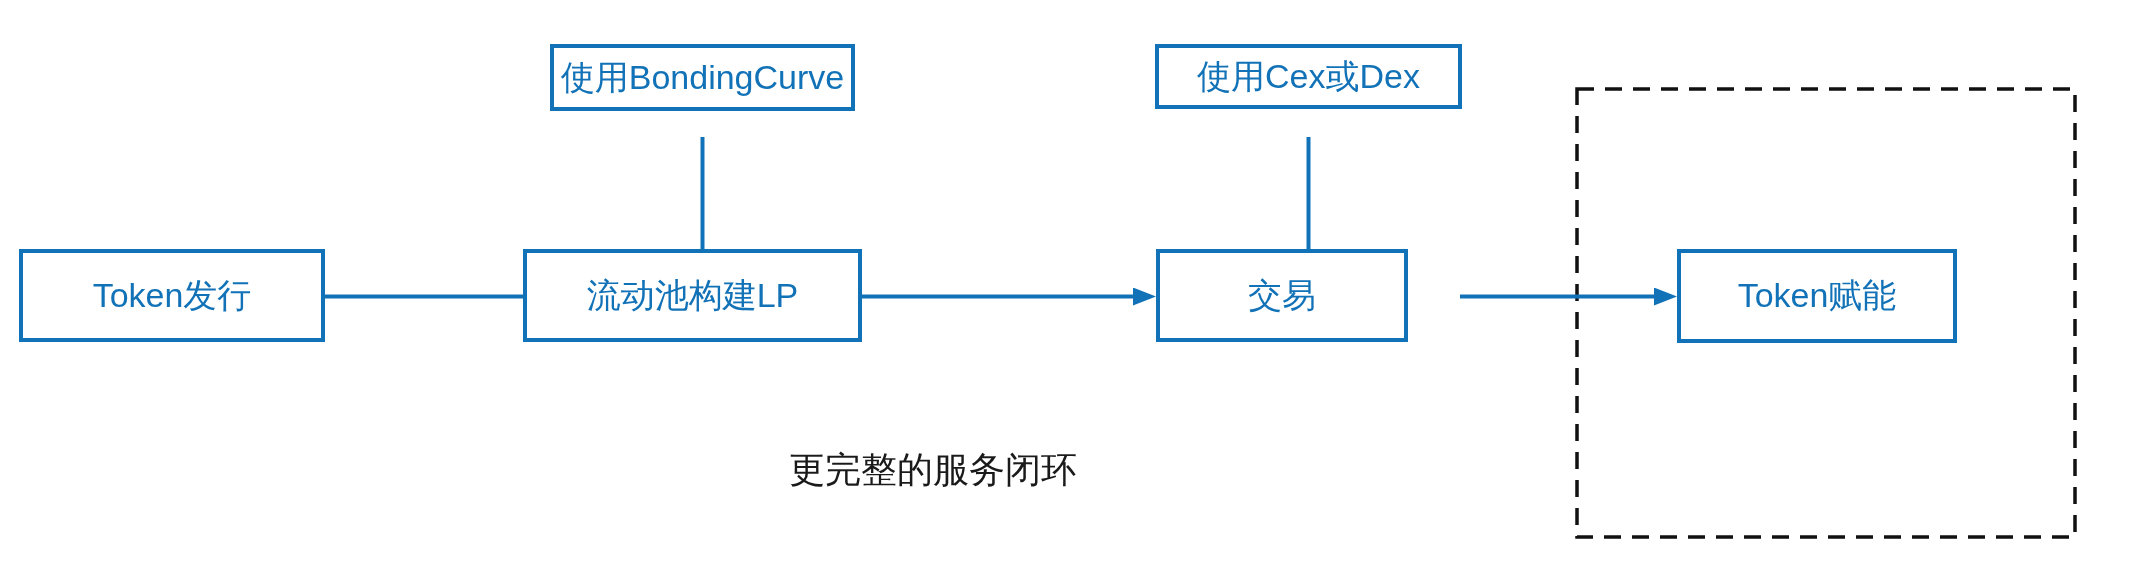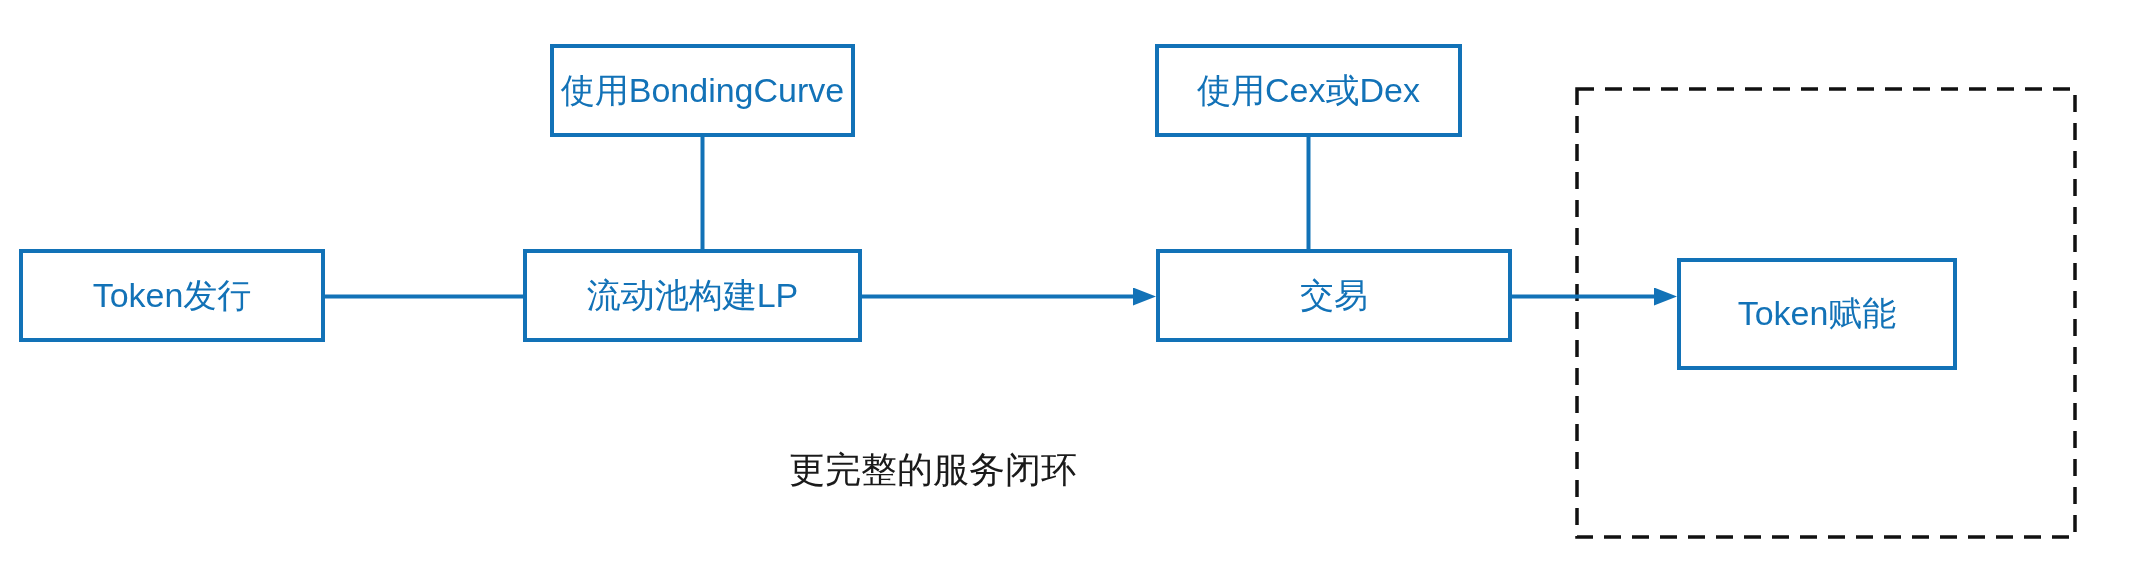--- a/index.html
+++ b/index.html
@@ -58,35 +58,35 @@
     <line x1="1460" y1="296.5" x2="1654" y2="296.5" stroke="#1272B7" stroke-width="4" marker-end="url(#arrowhead)"></line>
 
     <line x1="702.5" y1="137" x2="702.5" y2="249" stroke="#1272B7" stroke-width="4"></line>
     <line x1="1308.5" y1="137" x2="1308.5" y2="249" stroke="#1272B7" stroke-width="4"></line>
   </svg>
 
   <div class="node" style="left:19px; top:249px; width:306px; height:93px;justify-content:center;">
     <span>Token发行</span>
   </div>
 
-  <div class="node" style="left:550px; top:44px; width:305px; height:93px;align-items:center;">
+  <div class="node" style="left:550px; top:44px; width:305px; height:67px;align-items:center;">
     <span>使用BondingCurve</span>
   </div>
 
   <div class="node" style="left:523px; top:249px; width:339px; height:93px;">
     <span>流动池构建LP</span>
   </div>
 
-  <div class="node" style="left:1155px; top:44px; width:307px; height:93px;">
+  <div class="node" style="left:1155px; top:44px; width:307px; height:65px;">
     <span>使用Cex或Dex</span>
   </div>
 
-  <div class="node" style="left:1156px; top:249px; width:356px; height:93px;">
+  <div class="node" style="left:1156px; top:249px; width:252px; height:93px;">
     <span>交易</span>
   </div>
 
-  <div class="node" style="left:1677px; top:258px; width:280px; height:112px;">
+  <div class="node" style="left:1677px; top:249px; width:280px; height:94px;">
     <span>Token赋能</span>
   </div>
 
   <div class="caption">更完整的服务闭环</div>
 
 </div>
 
 </body></html>

